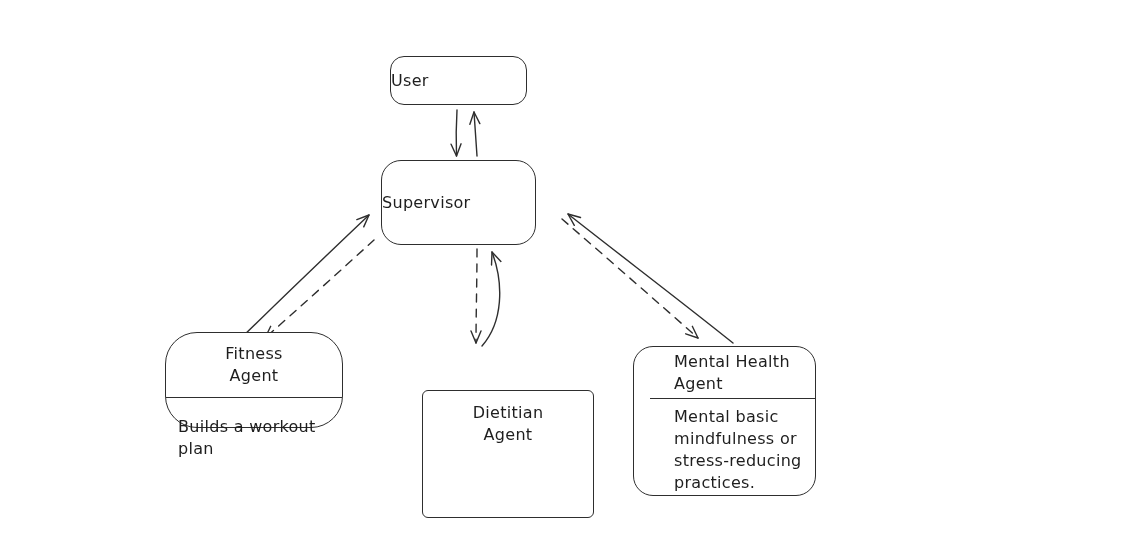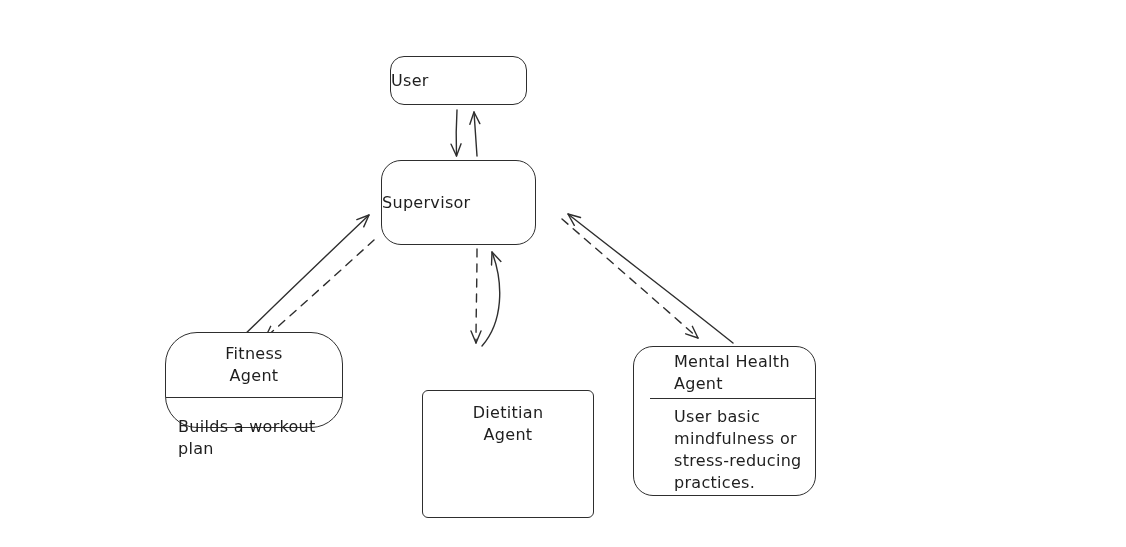--- a/index.html
+++ b/index.html
@@ -125,19 +125,19 @@
   </div>
 
   <div class="node agent" id="node-dietitian">
     <div class="node-title">Dietitian
 Agent</div>
   </div>
 
   <div class="node agent" id="node-mental">
     <div class="node-title left">Mental Health
 Agent</div>
-    <div class="node-body">User basic
+    <div class="node-body">Mental basic
 mindfulness or
 stress-reducing
 practices.</div>
   </div>
 
 </div>
 
 </body></html>

